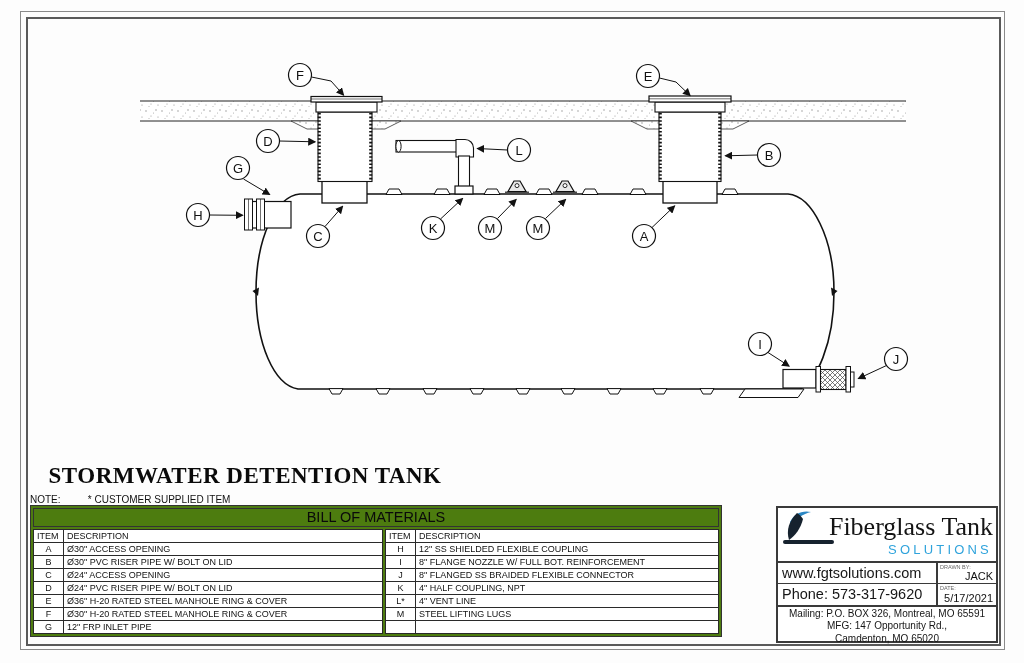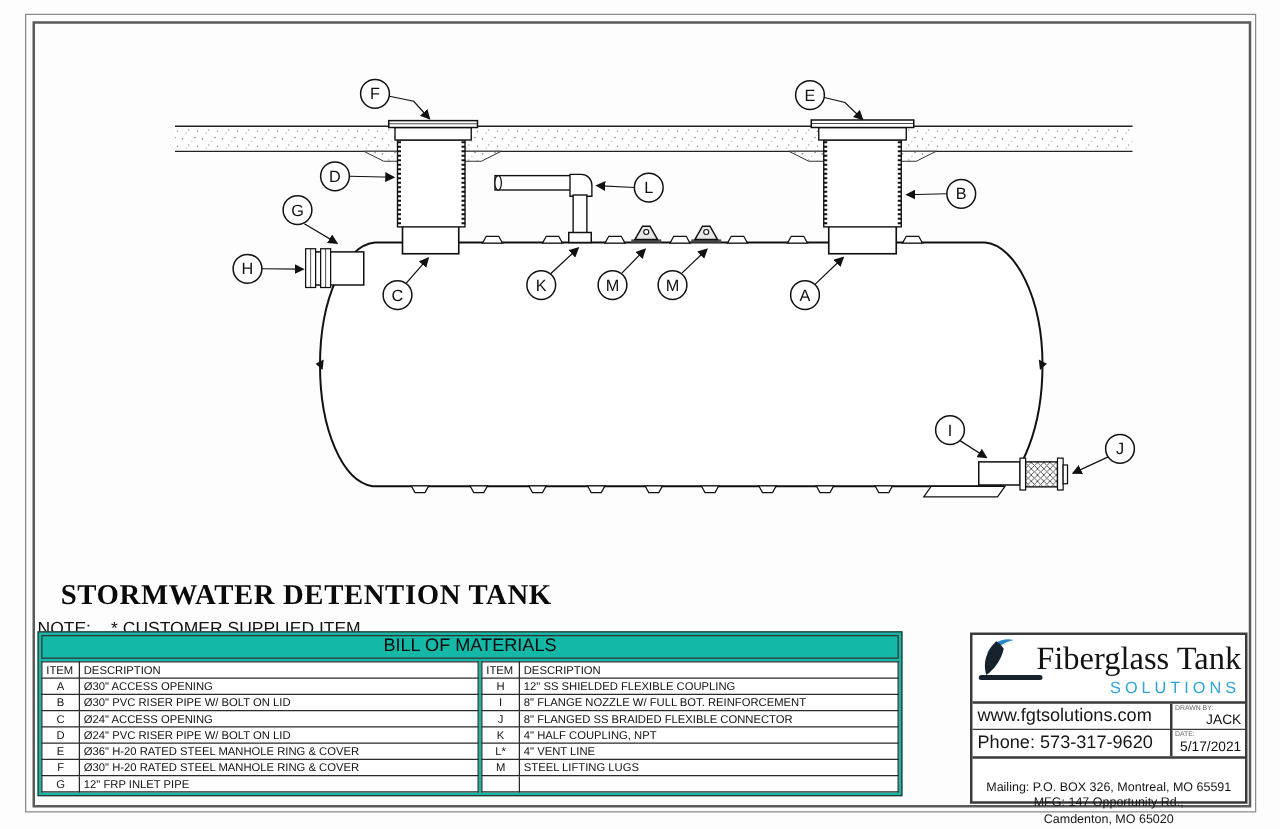--- a/index.html
+++ b/index.html
@@ -10,25 +10,25 @@
   .border-outer{position:absolute;left:20px;top:11px;width:983px;height:637px;border:1px solid #8a8a8a;}
   .border-inner{position:absolute;left:26px;top:17px;width:971px;height:625px;border:2px solid #5a5a5a;}
   svg.draw{position:absolute;left:0;top:0;}
   svg.draw text.co{font-family:"Liberation Sans",sans-serif;font-size:13px;fill:#111;text-anchor:middle;}
 
   .dwg-title{position:absolute;left:30px;top:444px;width:430px;text-align:center;
     font-family:"Liberation Serif",serif;font-weight:bold;color:#0a0a0a;}
   .dwg-title .l1{font-size:23px;line-height:24px;letter-spacing:.5px;margin-top:20px;}
   .dwg-title .l2{font-size:23px;line-height:24px;letter-spacing:.5px;margin-top:32px;}
 
-  .note{position:absolute;left:30px;top:494px;font-size:14px;color:#111;}
+  .note{position:absolute;left:30px;top:494px;font-size:10px;color:#111;}
   .note .lbl{display:inline-block;width:55px;}
 
   .bom{position:absolute;left:30px;top:505px;width:692px;}
-  .bom-outer{border:1px solid #333;padding:2px;background:#14b8a6;}
+  .bom-outer{border:1px solid #333;padding:2px;background:#4d7c0f;}
   .bom-title{border:1px solid #333;text-align:center;font-size:14.5px;height:17px;line-height:17px;color:#0a0a0a;}
   .bom-tables{display:flex;gap:2px;margin-top:2px;border-radius:14px;}
   table.bomt{border-collapse:collapse;table-layout:fixed;background:#fff;}
   table.bomt.leftt{width:350px;}
   table.bomt.rightt{width:334px;}
   table.bomt th,table.bomt td{border:1px solid #2a2a2a;font-size:9px;font-weight:normal;
     height:12px;padding:0 3px;text-align:left;white-space:nowrap;overflow:hidden;color:#111;}
   table.bomt .c-item{width:30px;}
   table.bomt td.item{text-align:center;}
 
@@ -42,21 +42,21 @@
   .tb-mid{display:grid;grid-template-columns:160px 1fr;grid-template-rows:21px 21px;
     border-top:2px solid #3a3a3a;}
   .tb-web,.tb-phone{border-right:2px solid #3a3a3a;font-size:14.5px;line-height:21px;padding-left:4px;
     color:#161616;white-space:nowrap;}
   .tb-web{border-bottom:1px solid #3a3a3a;}
   .tb-cell{position:relative;border-bottom:1px solid #3a3a3a;}
   .tb-cell.last{border-bottom:none;}
   .tb-label{position:absolute;left:2px;top:1px;font-size:5.5px;color:#666;}
   .tb-val{position:absolute;right:3px;bottom:1px;font-size:11px;color:#111;}
   .tb-addr{border-top:2px solid #3a3a3a;text-align:center;font-size:10px;line-height:12.4px;
-    padding-top:18px;color:#161616;}
+    padding-top:1px;color:#161616;}
 </style>
 </head>
 <body>
 
 <div class="border-outer"></div>
 <div class="border-inner"></div>
 
 <svg class="draw" width="1024" height="663" viewBox="0 0 1024 663">
   <defs>
     <pattern id="speck" width="16" height="12" patternUnits="userSpaceOnUse">

